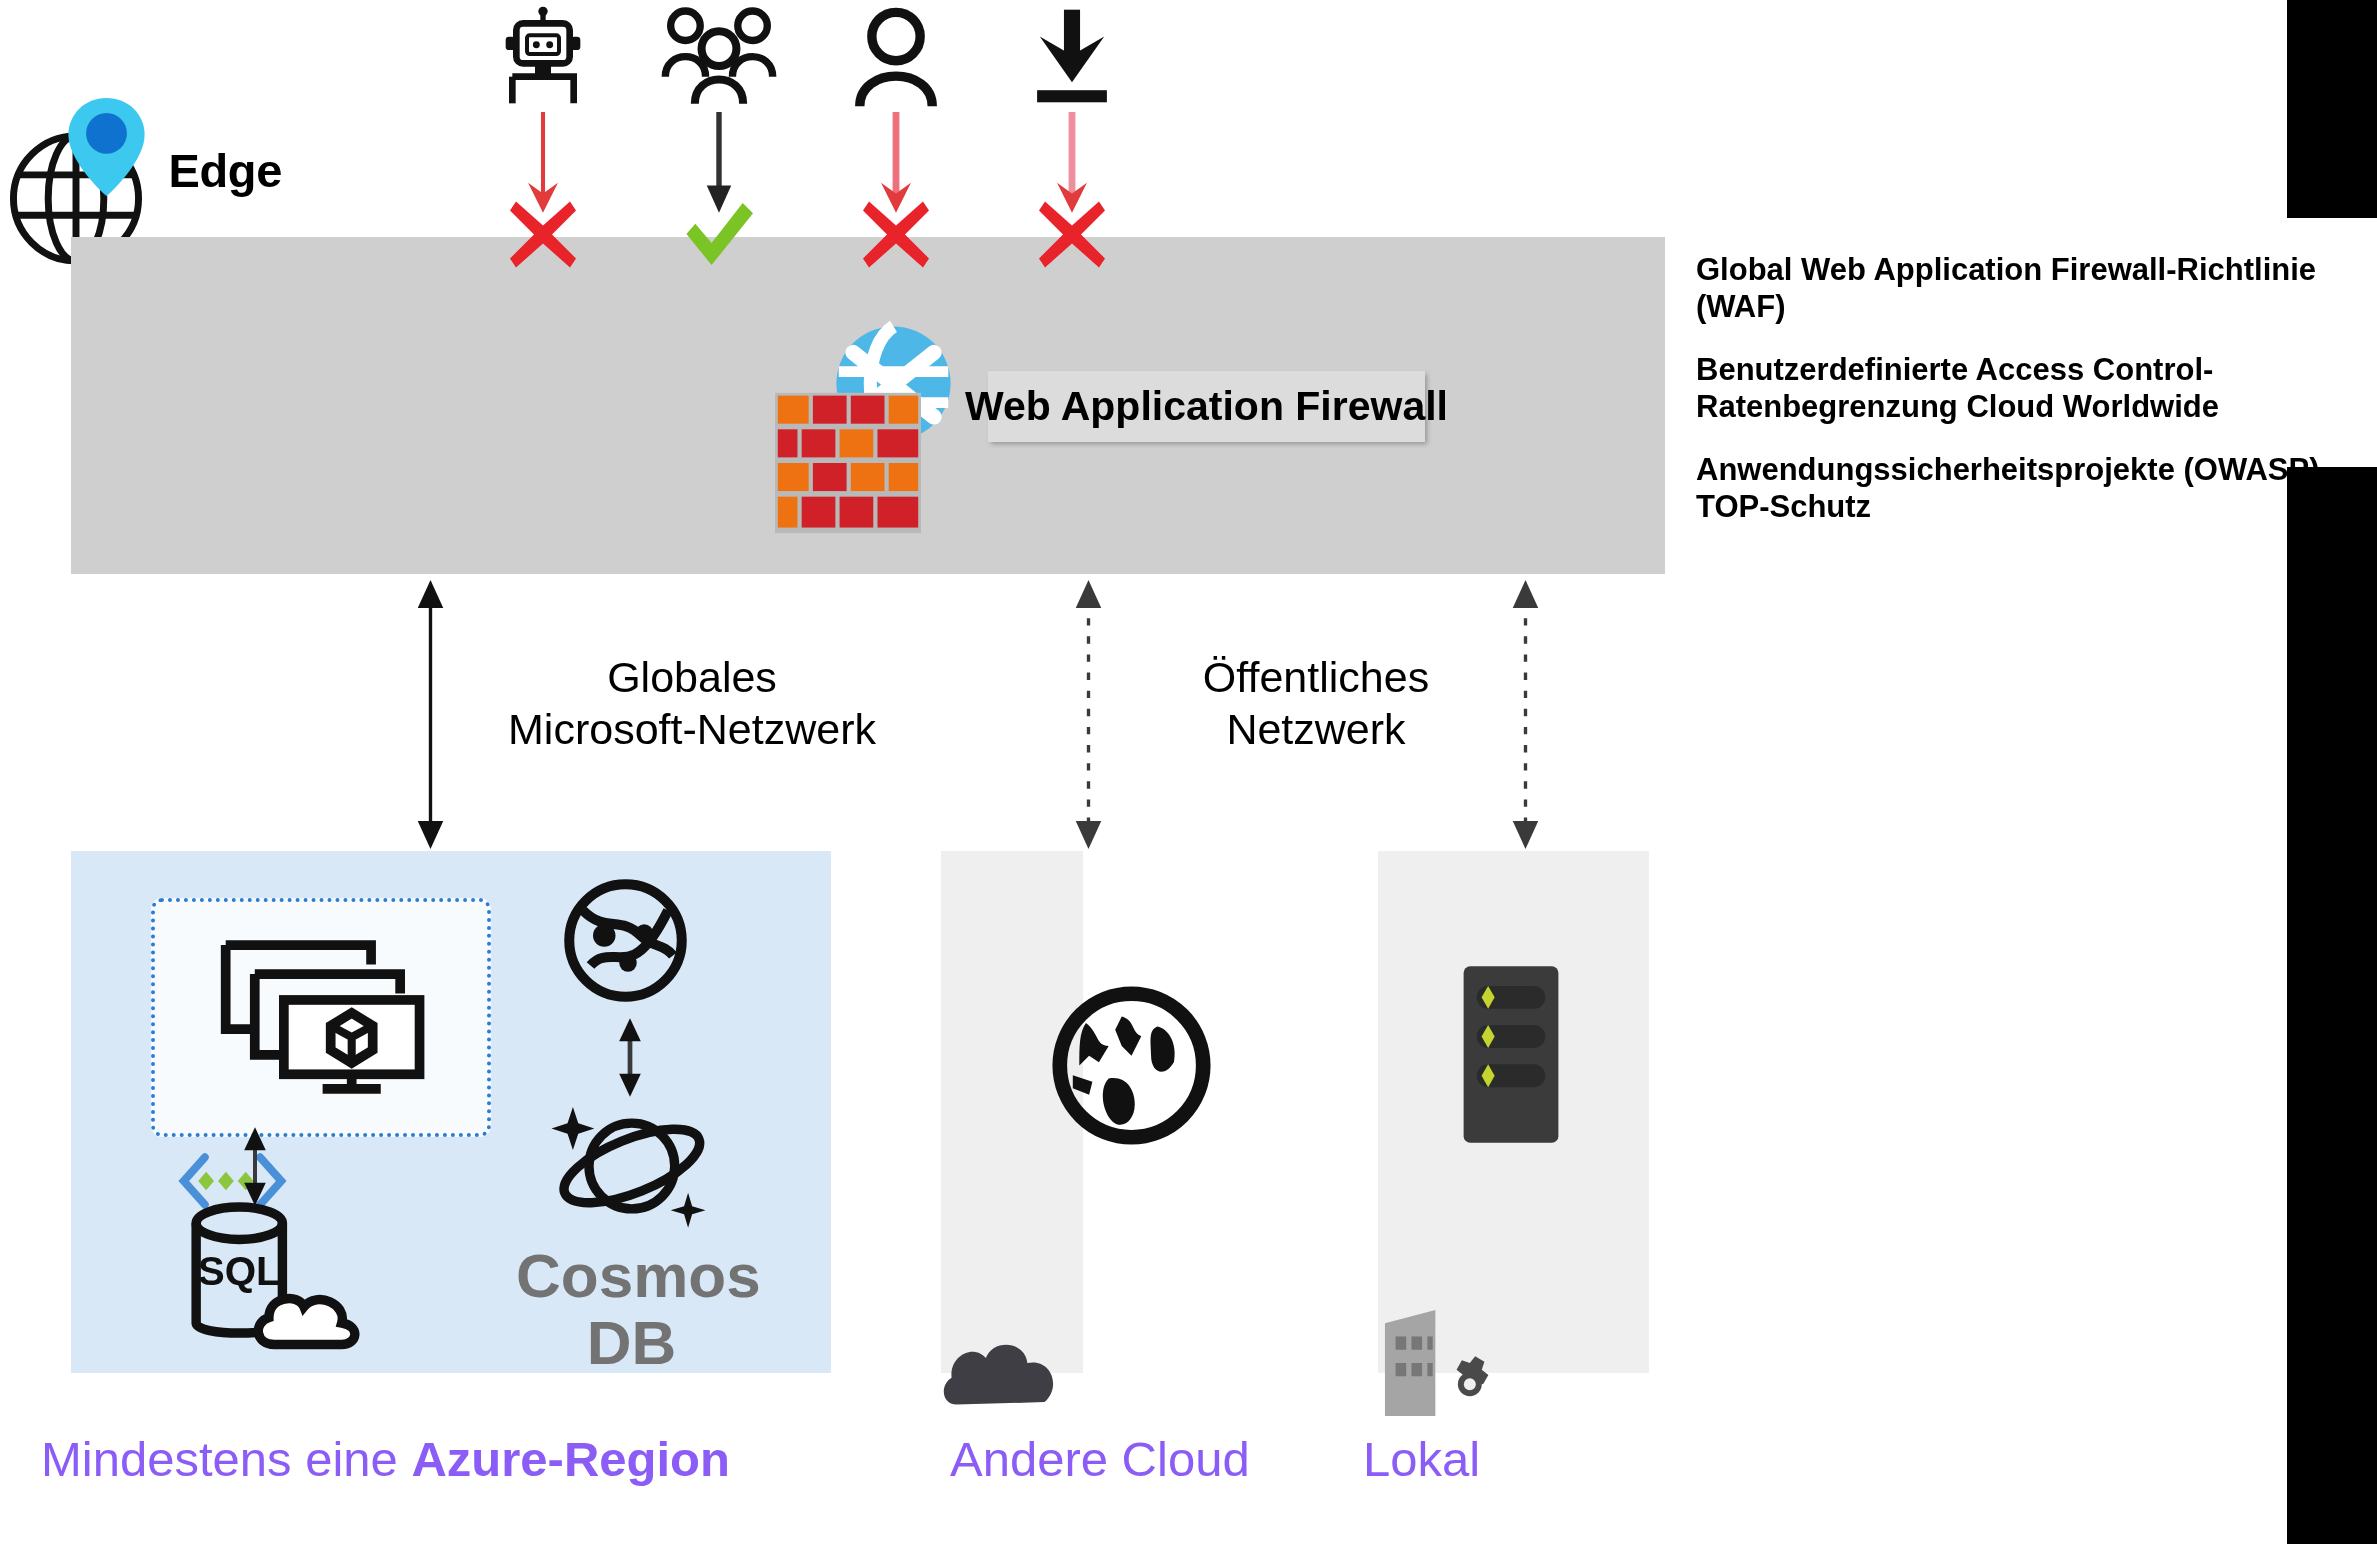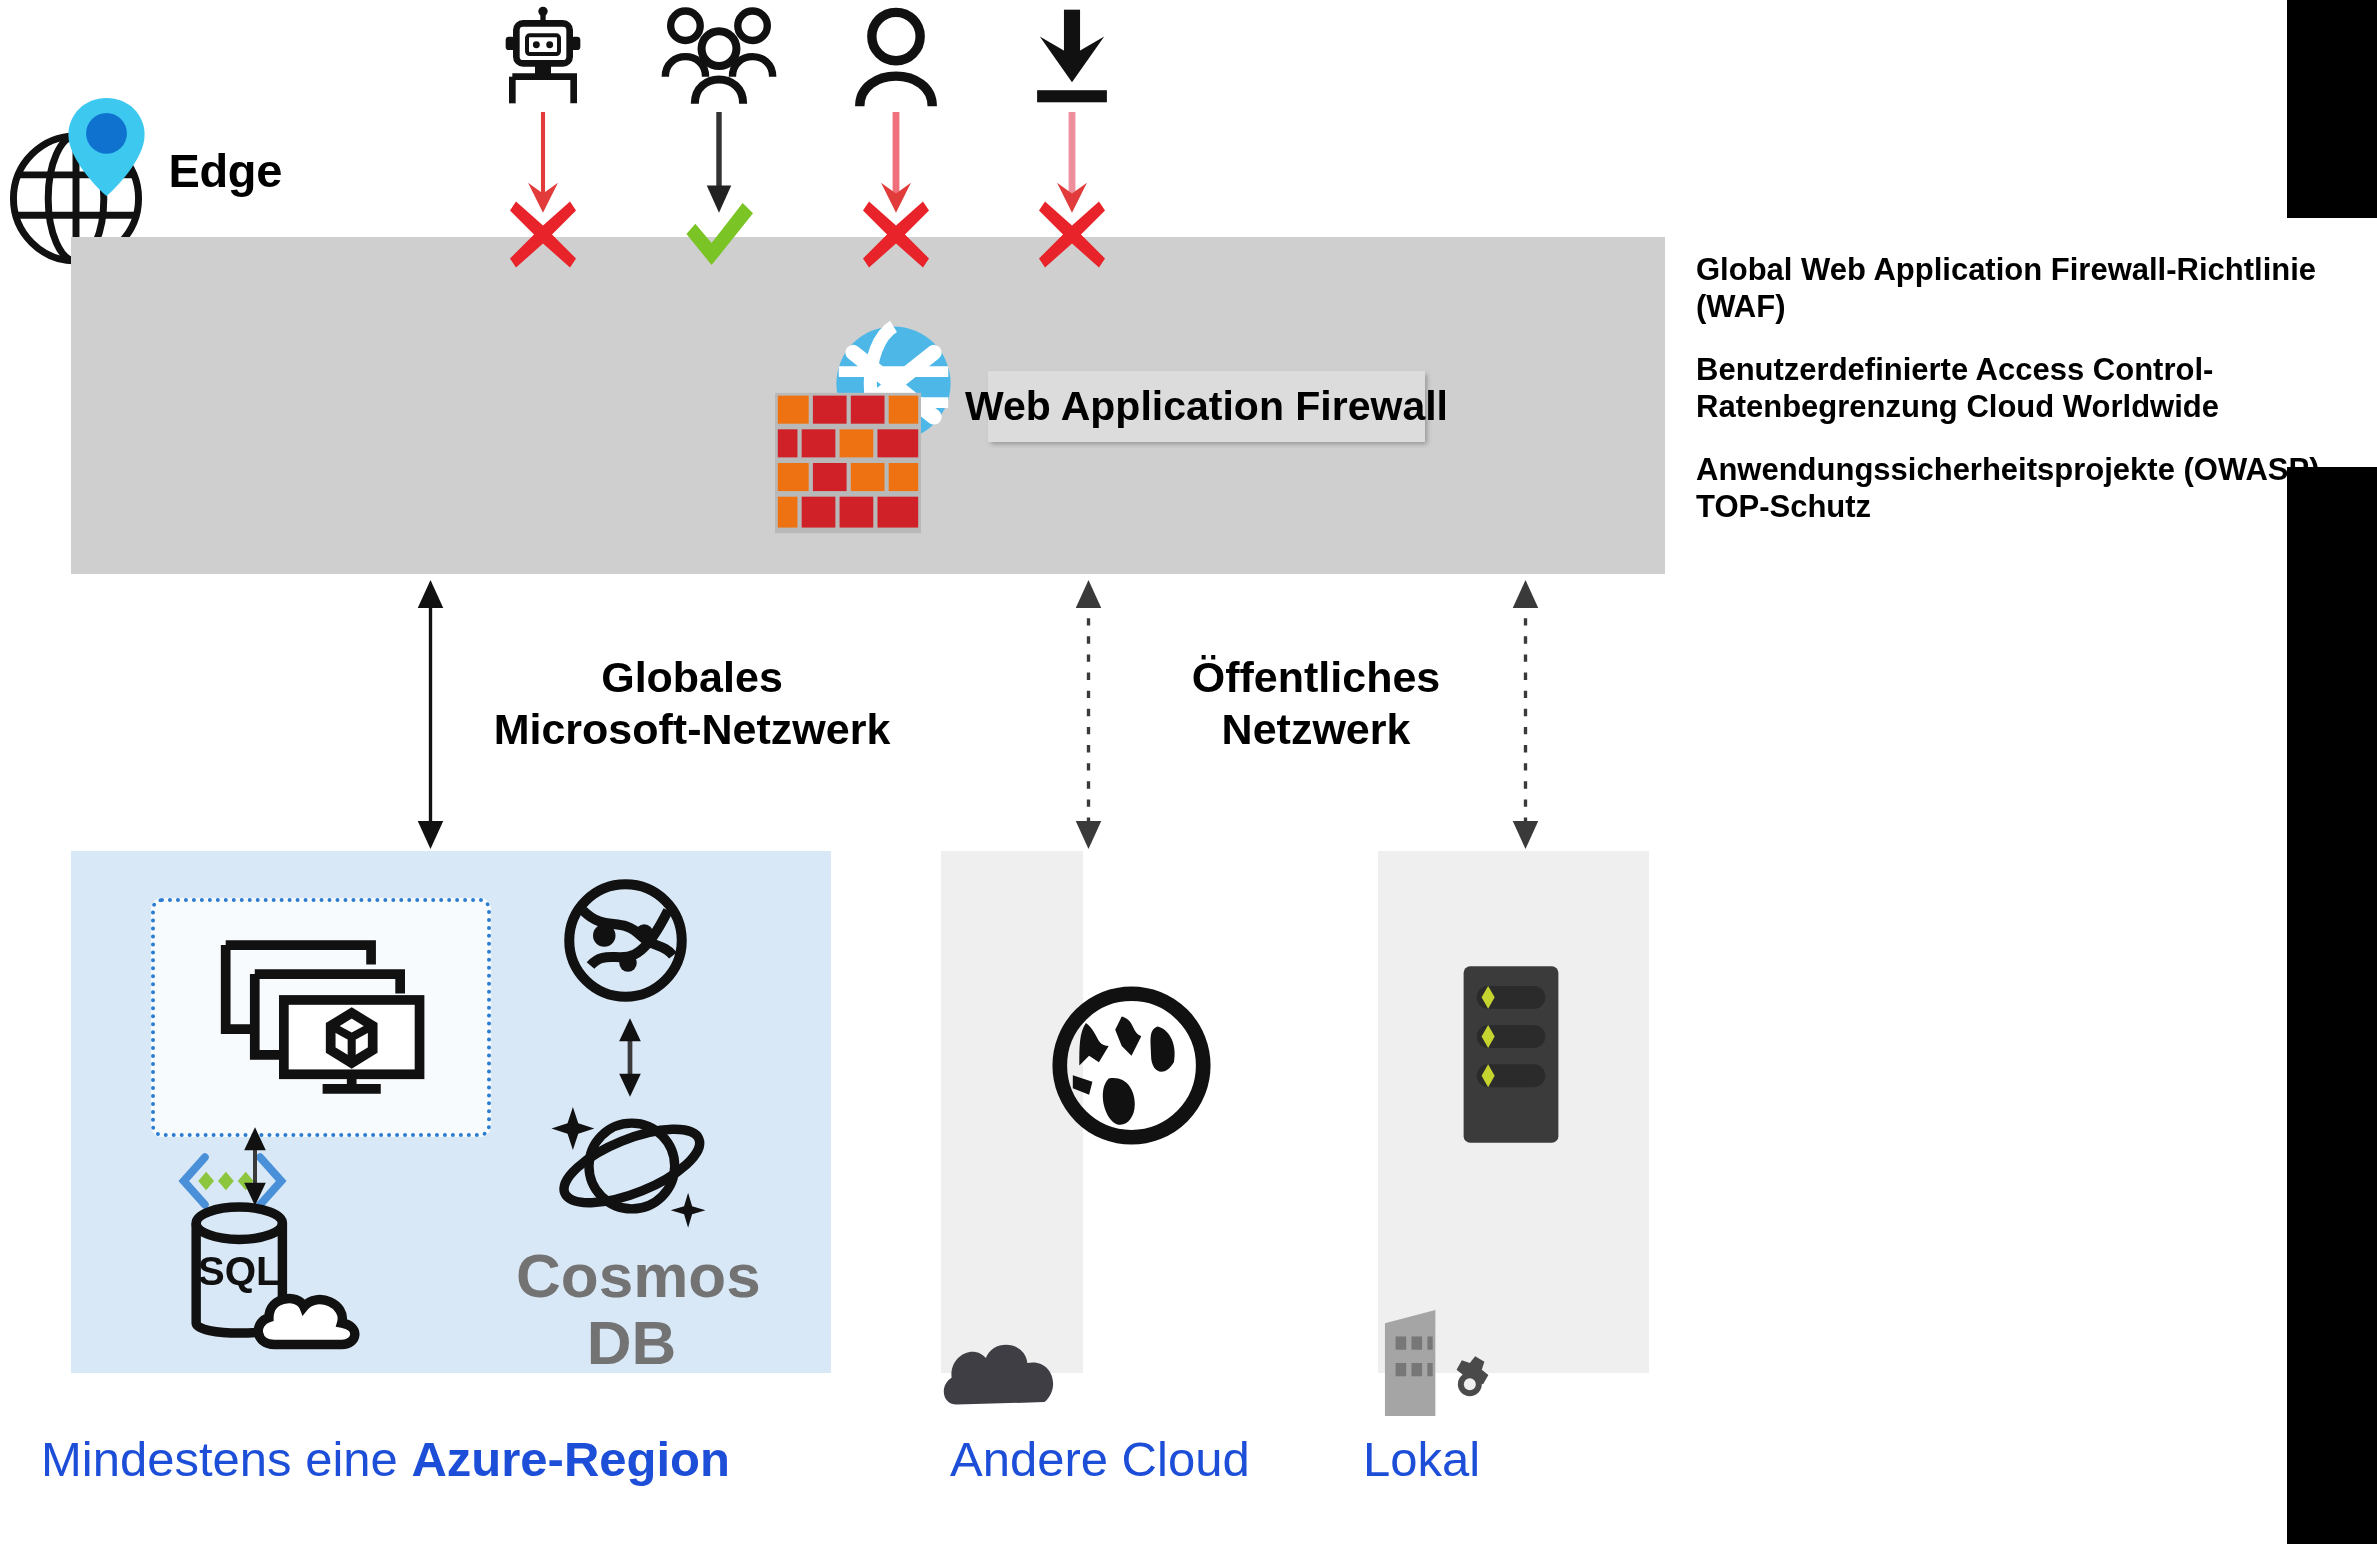--- a/index.html
+++ b/index.html
@@ -50,21 +50,21 @@
   
   #policy-notes{
     position:absolute;left:1696px;top:252px;width:672px;
     font-size:31px;font-weight:bold;line-height:1.18;color:#000;
   }
   #policy-notes .note{margin-bottom:27px;}
   #policy-notes .note:last-child{margin-bottom:6px;}
 
   
   .net-label{
-    position:absolute;font-size:43px;font-weight:bold;color:#000;
+    position:absolute;font-size:43px;font-weight:normal;color:#000;
     line-height:1.22;text-align:center;white-space:pre-line;
   }
   #label-global-net{left:434px;top:651px;width:516px;text-align:center;}
   #label-public-net{left:1153px;top:651px;width:326px;text-align:center;}
 
   
   .panel{position:absolute;}
   #panel-azure{left:71px;top:851px;width:760px;height:522px;background:#d9e8f7;}
   #panel-othercloud{left:941px;top:851px;width:142px;height:522px;background:#efefef;}
   #panel-onprem{left:1378px;top:851px;width:271px;height:522px;background:#efefef;}
@@ -91,21 +91,21 @@
   }
 
   
   #othercloud-globe-icon{position:absolute;left:1050px;top:984px;width:163px;height:163px;}
   
   #onprem-server-icon{position:absolute;left:1460px;top:963px;width:102px;height:183px;}
   #othercloud-cloud-badge-icon{position:absolute;left:936px;top:1319px;width:129px;height:88px;}
   #onprem-building-badge-icon{position:absolute;left:1377px;top:1302px;width:122px;height:122px;}
 
   
-  .caption{position:absolute;font-size:49px;color:#1d4ed8;white-space:nowrap;}
+  .caption{position:absolute;font-size:49px;color:#8b5cf6;white-space:nowrap;}
   #caption-azure{left:41px;top:1431px;}
   #caption-azure .b{font-weight:bold;}
   #caption-othercloud{left:950px;top:1431px;}
   #caption-onprem{left:1363px;top:1431px;}
 
   svg{display:block;overflow:visible;}
 </style>
 </head>
 <body>
 

